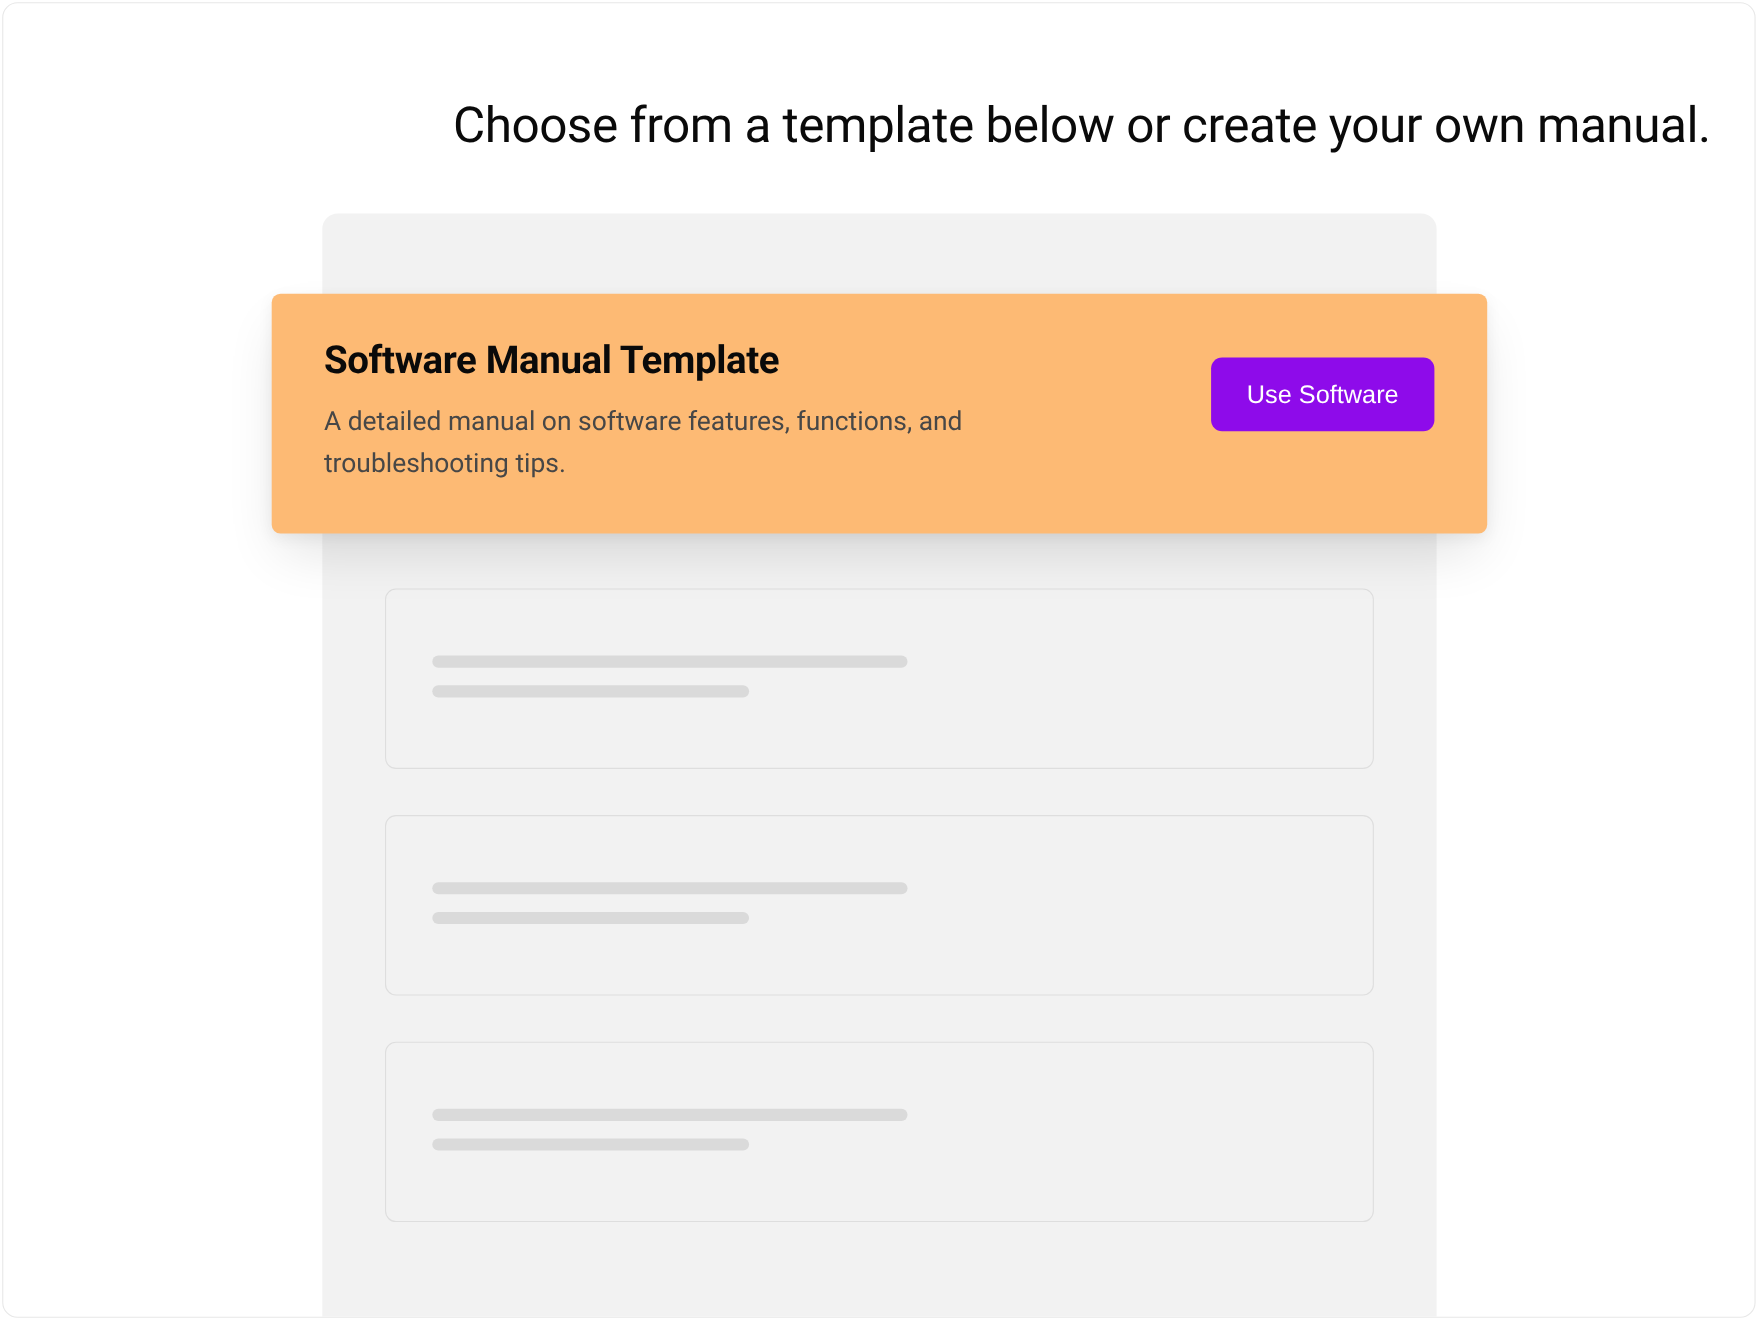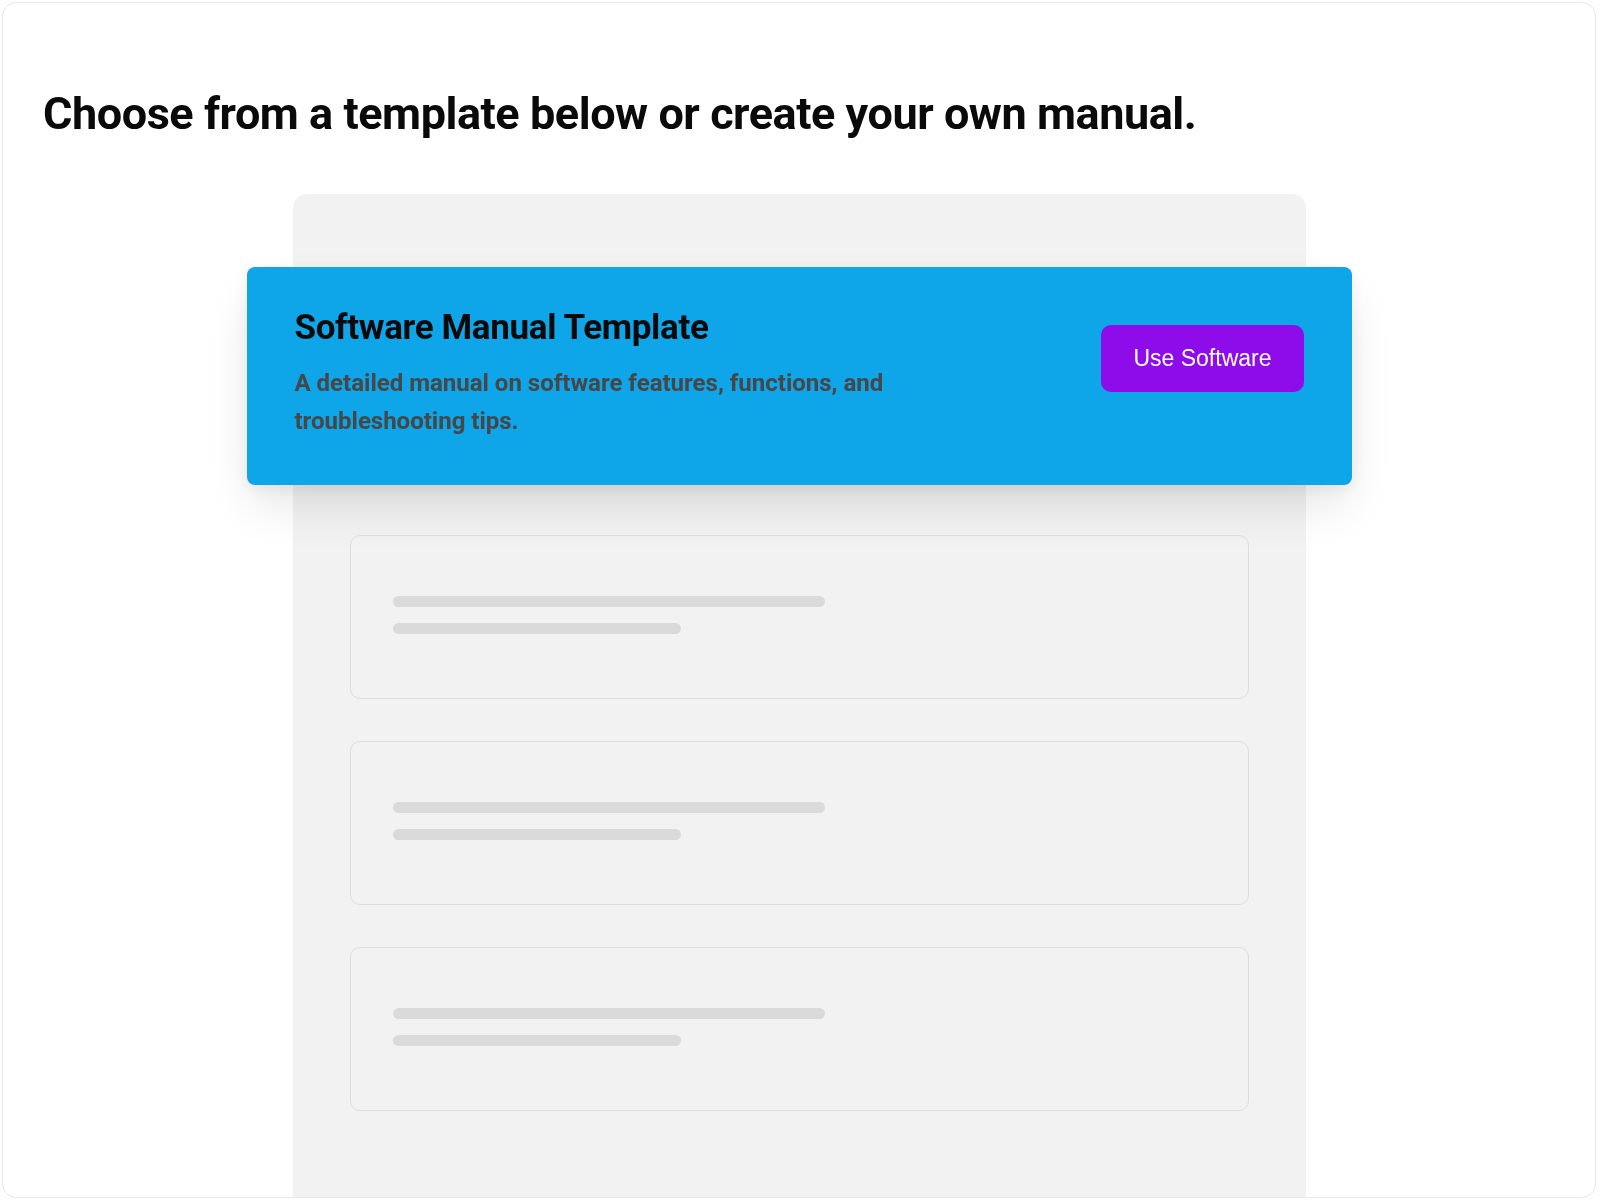--- a/index.html
+++ b/index.html
@@ -19,42 +19,42 @@
       height: 1196px;
       margin: 2px;
       border: 1px solid #e8e8e8;
       border-radius: 14px;
       background: #ffffff;
       position: relative;
       overflow: hidden;
     }
     .page-heading {
       font-size: 45px;
-      font-weight: 700;
+      font-weight: 400;
       letter-spacing: -0.01em;
       color: #0a0a0a;
-      text-align: left;
+      text-align: right;
       margin-top: 84px;
       padding: 0 40px;
     }
     .doc-preview {
       width: 1013px;
       margin: 54px auto 0 auto;
       background: #f2f2f2;
       border-radius: 14px 14px 0 0;
       padding-top: 73px;
       padding-bottom: 400px;
       position: relative;
     }
     .template-card {
       position: absolute;
       left: -46px;
       right: -46px;
       top: 73px;
-      background: #0ea5e9;
+      background: #fdba74;
       border-radius: 8px;
       box-shadow: 0 24px 48px -8px rgba(0,0,0,0.12), 0 4px 14px rgba(0,0,0,0.06);
       padding: 40px 48px 44px 48px;
       display: flex;
       align-items: flex-start;
       justify-content: flex-start;
       gap: 40px;
     }
     .template-card-left {
       flex: 1;
@@ -65,21 +65,20 @@
       font-weight: 700;
       letter-spacing: -0.01em;
       color: #0a0a0a;
       margin-bottom: 16px;
     }
     .template-desc {
       font-size: 24px;
       line-height: 1.6;
       color: #474747;
       max-width: 640px;
-      font-weight: bold;
     }
     .use-template-btn {
       background: #8e0bea;
       color: #ffffff;
       border: none;
       border-radius: 10px;
       padding: 20px 32px;
       font-size: 23px;
       font-weight: 500;
       cursor: pointer;

